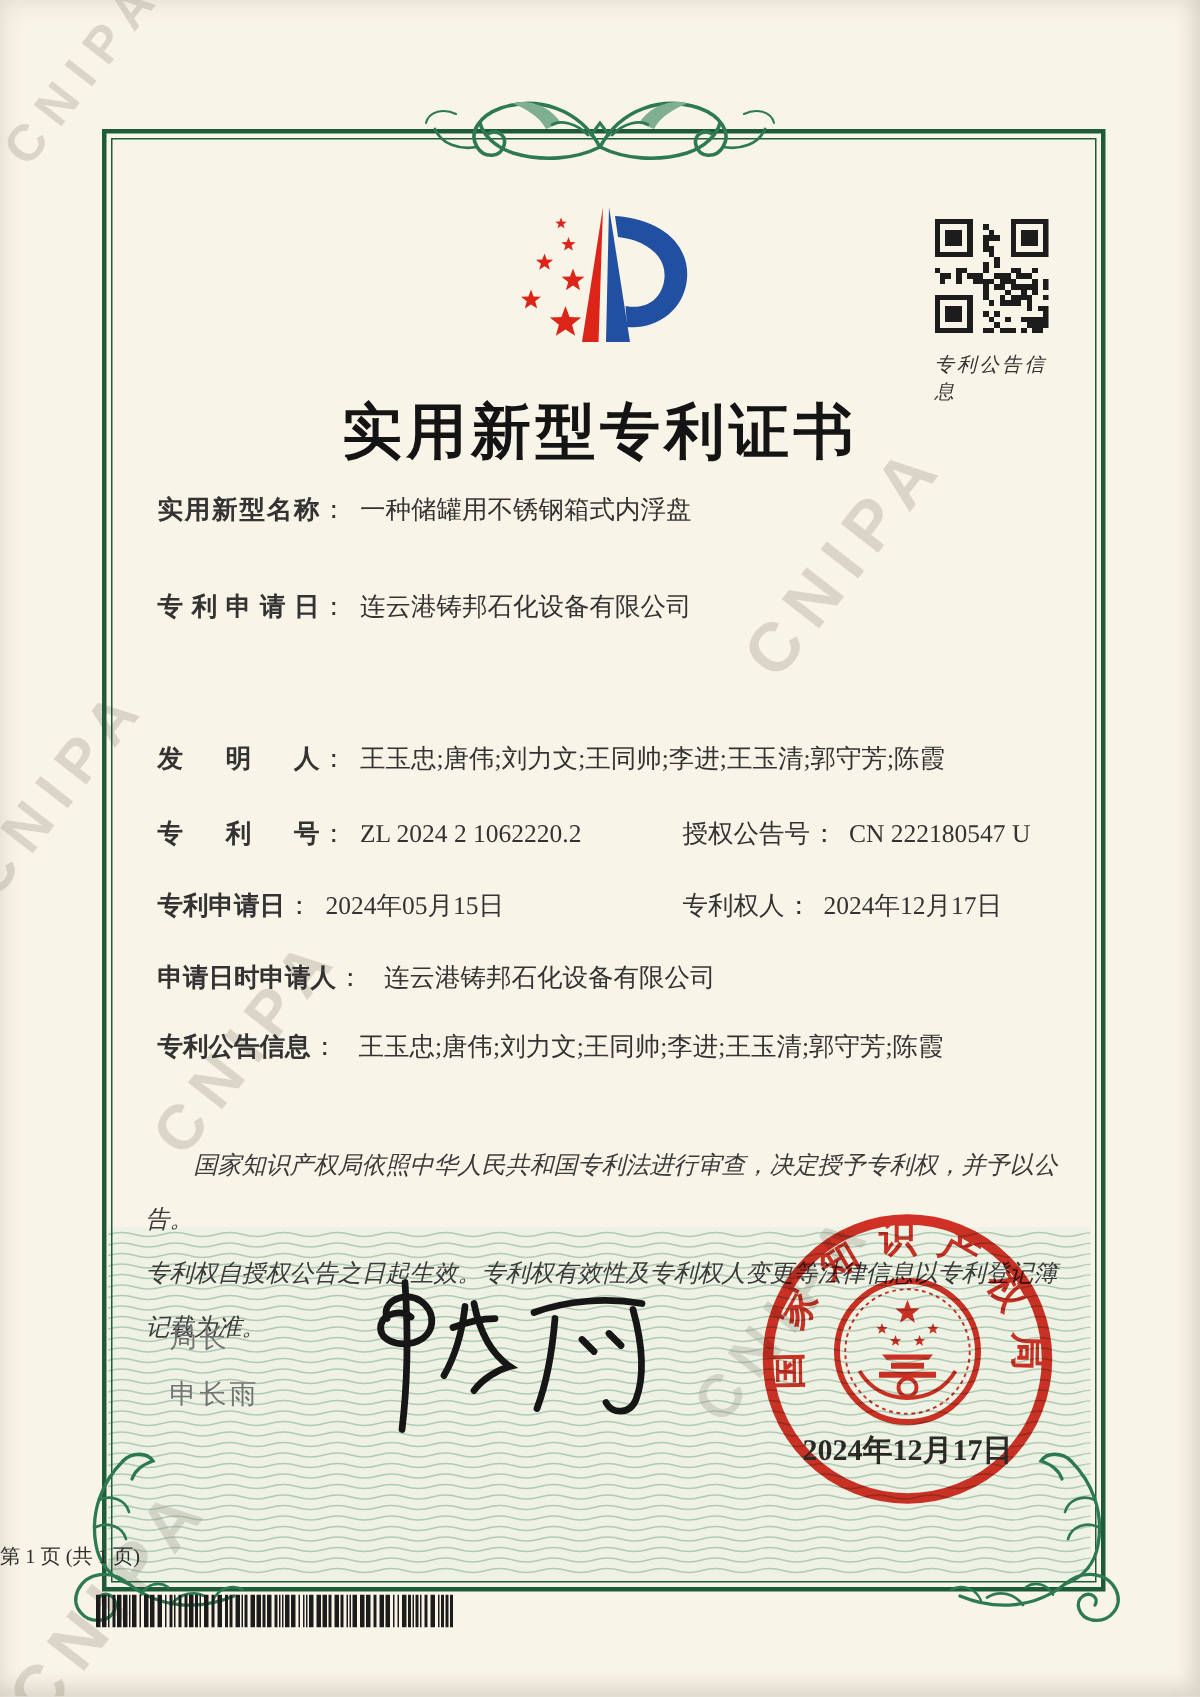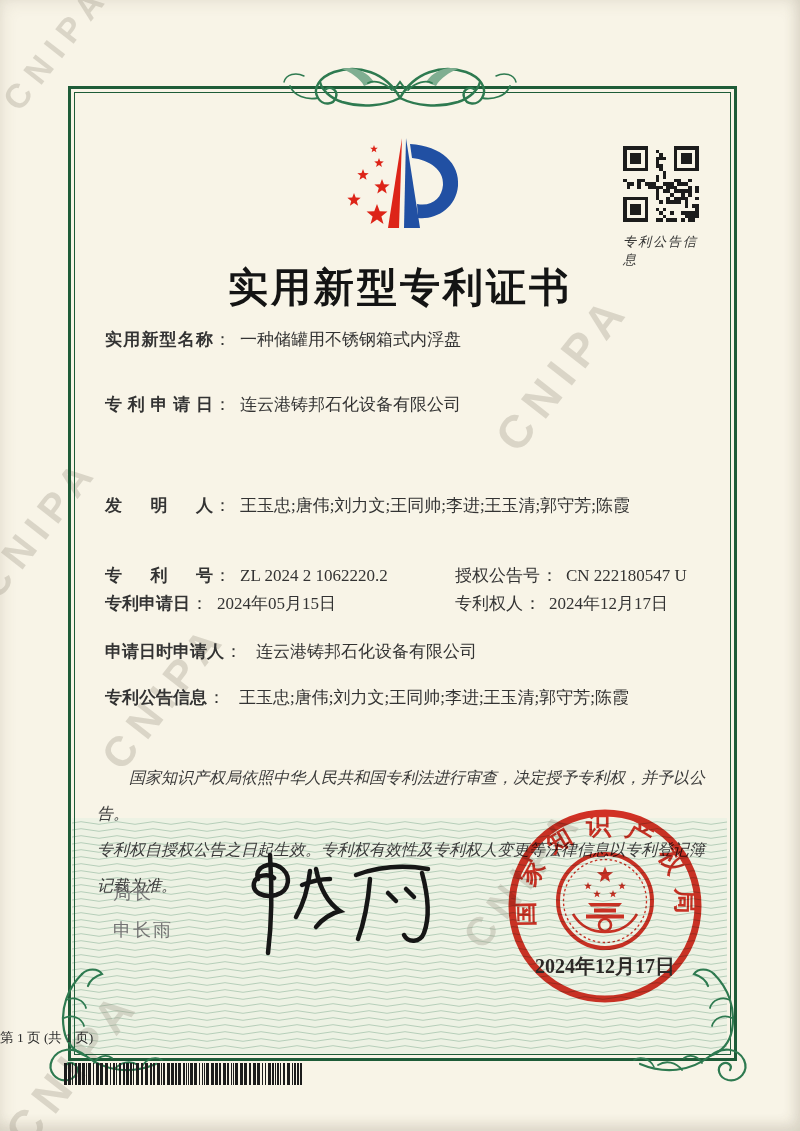--- a/index.html
+++ b/index.html
@@ -281,21 +281,21 @@
 
   <div class="frow" style="top:328px">
     <span class="flabel">实用新型名称</span><span class="colon">：</span><span class="fvalue">一种储罐用不锈钢箱式内浮盘</span>
   </div>
   <div class="frow" style="top:393px">
     <span class="flabel">专利申请日</span><span class="colon">：</span><span class="fvalue">连云港铸邦石化设备有限公司</span>
   </div>
   <div class="frow" style="top:494px">
     <span class="flabel">发明人</span><span class="colon">：</span><span class="fvalue">王玉忠;唐伟;刘力文;王同帅;李进;王玉清;郭守芳;陈霞</span>
   </div>
-  <div class="frow" style="top:564px">
+  <div class="frow" style="top:544px">
     <span class="flabel">专利号</span><span class="colon">：</span><span class="fvalue">ZL 2024 2 1062220.2</span>
     <span class="col2"><span>授权公告号</span><span class="colon">：</span><span class="fvalue">CN 222180547 U</span></span>
   </div>
   <div class="frow" style="top:592px">
     <span class="flabel wide">专利申请日</span><span class="colon">：</span><span class="fvalue">2024年05月15日</span>
     <span class="col2"><span>专利权人</span><span class="colon">：</span><span class="fvalue">2024年12月17日</span></span>
   </div>
   <div class="frow" style="top:640px">
     <span class="flabel wide">申请日时申请人</span><span class="colon">：</span><span class="fvalue" style="margin-left:14px">连云港铸邦石化设备有限公司</span>
   </div>

